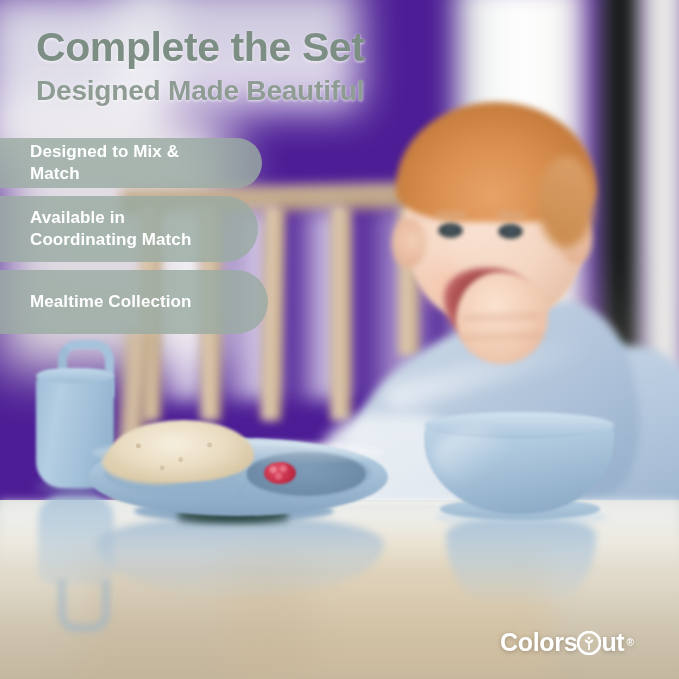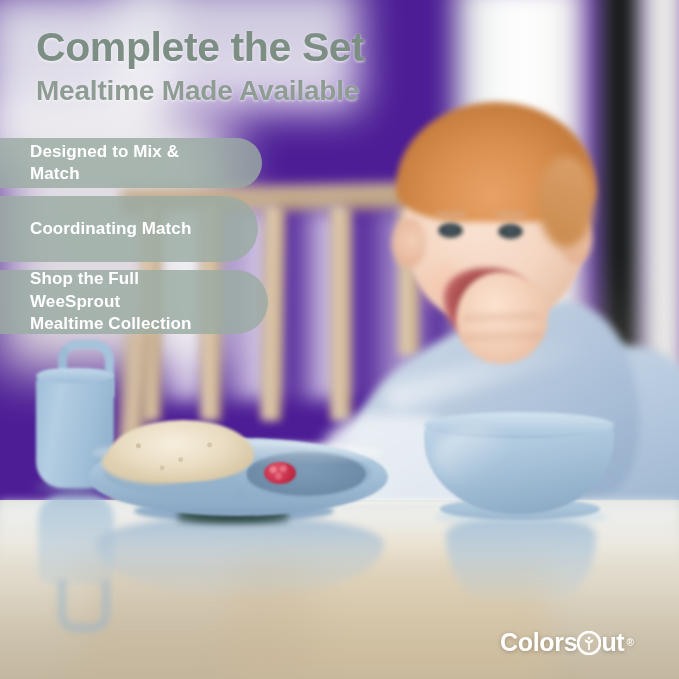--- a/index.html
+++ b/index.html
@@ -496,34 +496,34 @@
     <div class="bowl-refl"></div>
     <div class="bowl-refl-top"></div>
     <div class="bowl-base"></div>
     <div class="bowl"></div>
     <div class="bowl-inner"></div>
     <div class="bowl-rim"></div>
     <div class="bowl-hi"></div>
   </div>
 
   <div class="headline">Complete the Set</div>
-  <div class="subheadline">Mealtime Made Available</div>
+  <div class="subheadline">Designed Made Beautiful</div>
 
   <div class="pills">
     <div class="pill pill-1">
       <span>Designed to Mix &amp; Match</span>
     </div>
     <div class="pill pill-2">
       <div>
+        <span>Available in</span>
         <span>Coordinating Match</span>
       </div>
     </div>
     <div class="pill pill-3">
       <div>
-        <span>Shop the Full WeeSprout</span>
         <span>Mealtime Collection</span>
       </div>
     </div>
   </div>
 
   <div class="logo">
     <span class="logo-pre">Colors</span>
     <span class="sprout-o">
       <svg viewBox="0 0 24 24" aria-hidden="true">
         <circle cx="12" cy="12" r="11" fill="none" stroke="#ffffff" stroke-width="2.6"></circle>

